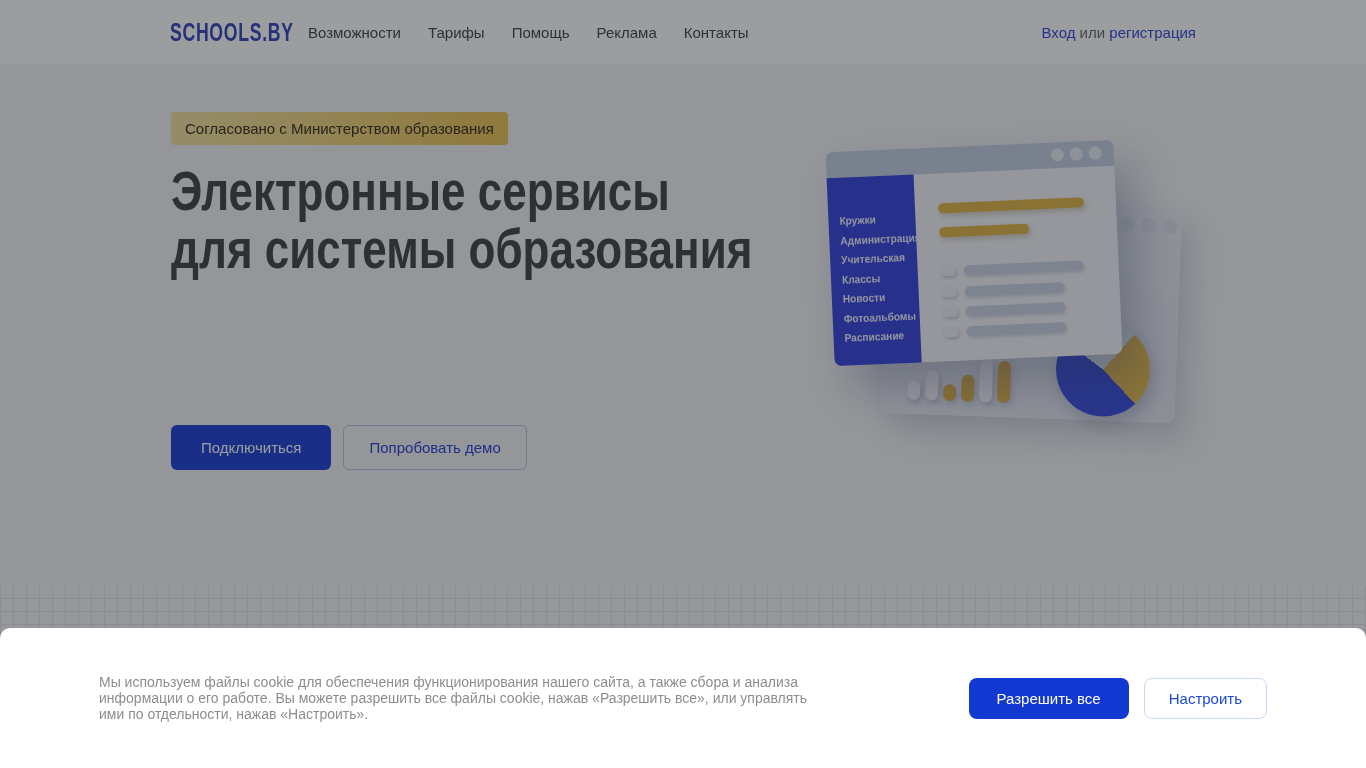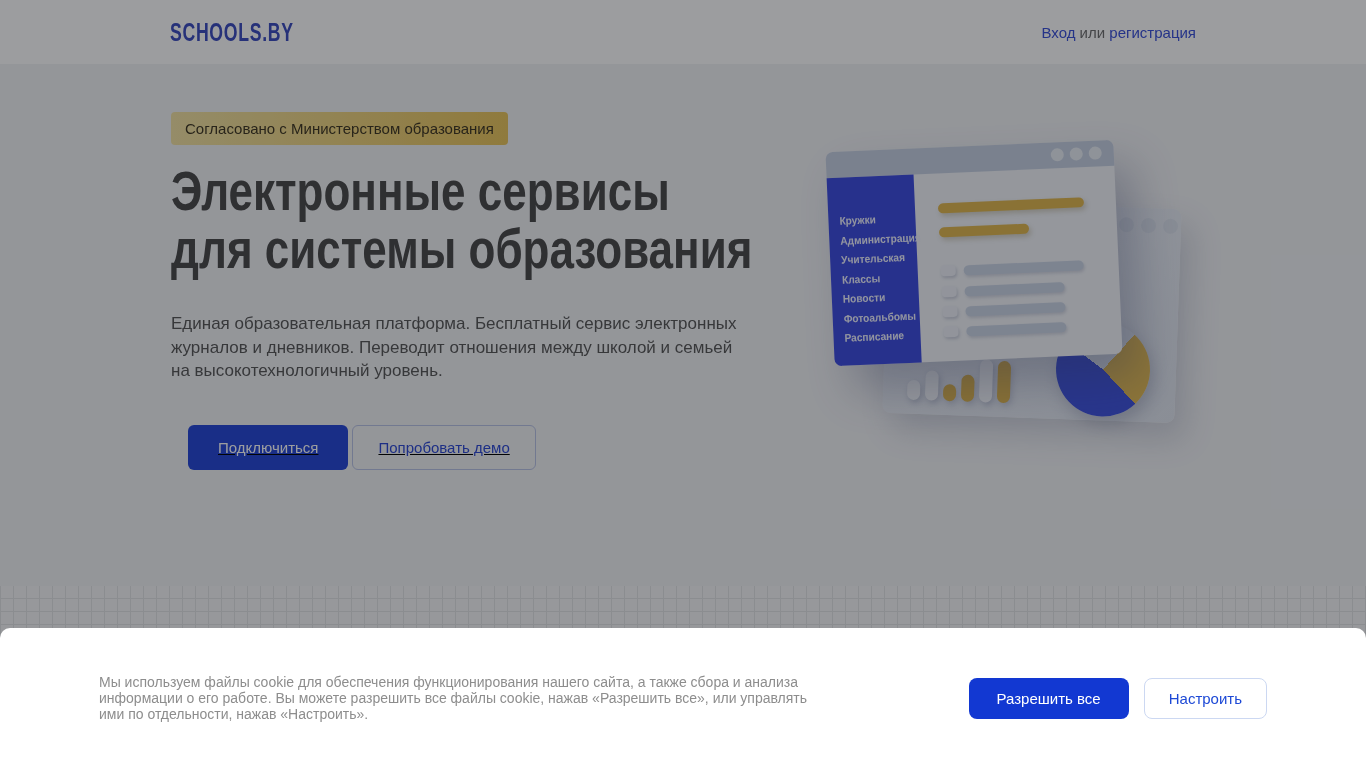--- a/index.html
+++ b/index.html
@@ -19,21 +19,21 @@
   
   .hero { position:absolute; top:64px; left:0; width:1366px; height:522px; background:#f2f3f6; }
   .badge { position:absolute; left:171px; top:48px; height:33px; line-height:33px; padding:0 14px;
            background:linear-gradient(90deg,#f3e3a4,#eac55c); border-radius:4px;
            font-size:15px; color:#3e3622; white-space:nowrap; }
   .hero-title { position:absolute; left:171px; top:98px; font-weight:600; color:#4a4a4a; }
   .hero-title .line { display:block; font-size:55px; line-height:58px; transform:scaleX(.8);
                       transform-origin:left center; white-space:nowrap; }
   .hero-desc { position:absolute; left:171px; top:248px; width:568px; font-size:17px;
                line-height:23.5px; color:#585858; }
-  .hero-buttons { position:absolute; left:188px; top:361px; display:flex; gap:4px;text-decoration:underline; }
+  .hero-buttons { position:absolute; left:171px; top:361px; display:flex; gap:12px; }
   .btn-primary { height:45px; padding:0 30px; background:#2547d8; color:#ffffff; border:none;
                  border-radius:6px; font-size:15px; font-family:inherit; cursor:pointer; }
   .btn-outline { height:45px; padding:0 25px; background:transparent; color:#2d49d4;
                  border:1px solid #b9c3e6; border-radius:6px; font-size:15px; font-family:inherit; cursor:pointer; }
 
   
   .illustration { position:absolute; left:828px; top:76px; width:366px; height:350px; }
   .win-back { position:absolute; left:58px; top:64px; width:292px; height:214px;
               background:linear-gradient(135deg,#f0f3f9,#e2e7f1); border-radius:8px;
               transform:rotate(2deg); box-shadow:10px 16px 32px rgba(70,80,120,.20); }
@@ -83,32 +83,38 @@
   .cookie-actions { display:flex; gap:15px; margin-left:auto; }
   .cbtn { height:41px; border-radius:8px; font-size:15px; font-family:inherit; cursor:pointer;
           background:#ffffff; border:1px solid #ccd8f2; color:#1d49d6; padding:0 24px; }
   .cbtn.primary { background:#1238d2; border:none; color:#ffffff; padding:0 28px; }
 </style>
 </head>
 <body>
 
 <div class="header">
   <div class="logo">SCHOOLS.BY</div>
+  <nav class="nav">
+    <a>Возможности</a>
+    <a>Тарифы</a>
+    <a>Помощь</a>
+    <a>Реклама</a>
+    <a>Контакты</a>
+  </nav>
   <div class="auth">
     <a>Вход</a><span> или </span><a>регистрация</a>
   </div>
 </div>
 
 <div class="hero">
   <div class="badge">Согласовано с Министерством образования</div>
   <h1 class="hero-title">
     <span class="line">Электронные сервисы</span>
     <span class="line">для системы образования</span>
   </h1>
-  <p class="hero-desc">Единая образовательная платформа. Бесплатный сервис электронных журналов и дневников. Переводит отношения между школой и семьей на высокотехнологичный уровень.</p>
   <div class="hero-buttons">
     <button class="btn-primary">Подключиться</button>
     <button class="btn-outline">Попробовать демо</button>
   </div>
 
   <div class="illustration">
     <div class="win-back">
       <div class="dots-back">
         <div class="dot"></div>
         <div class="dot"></div>

